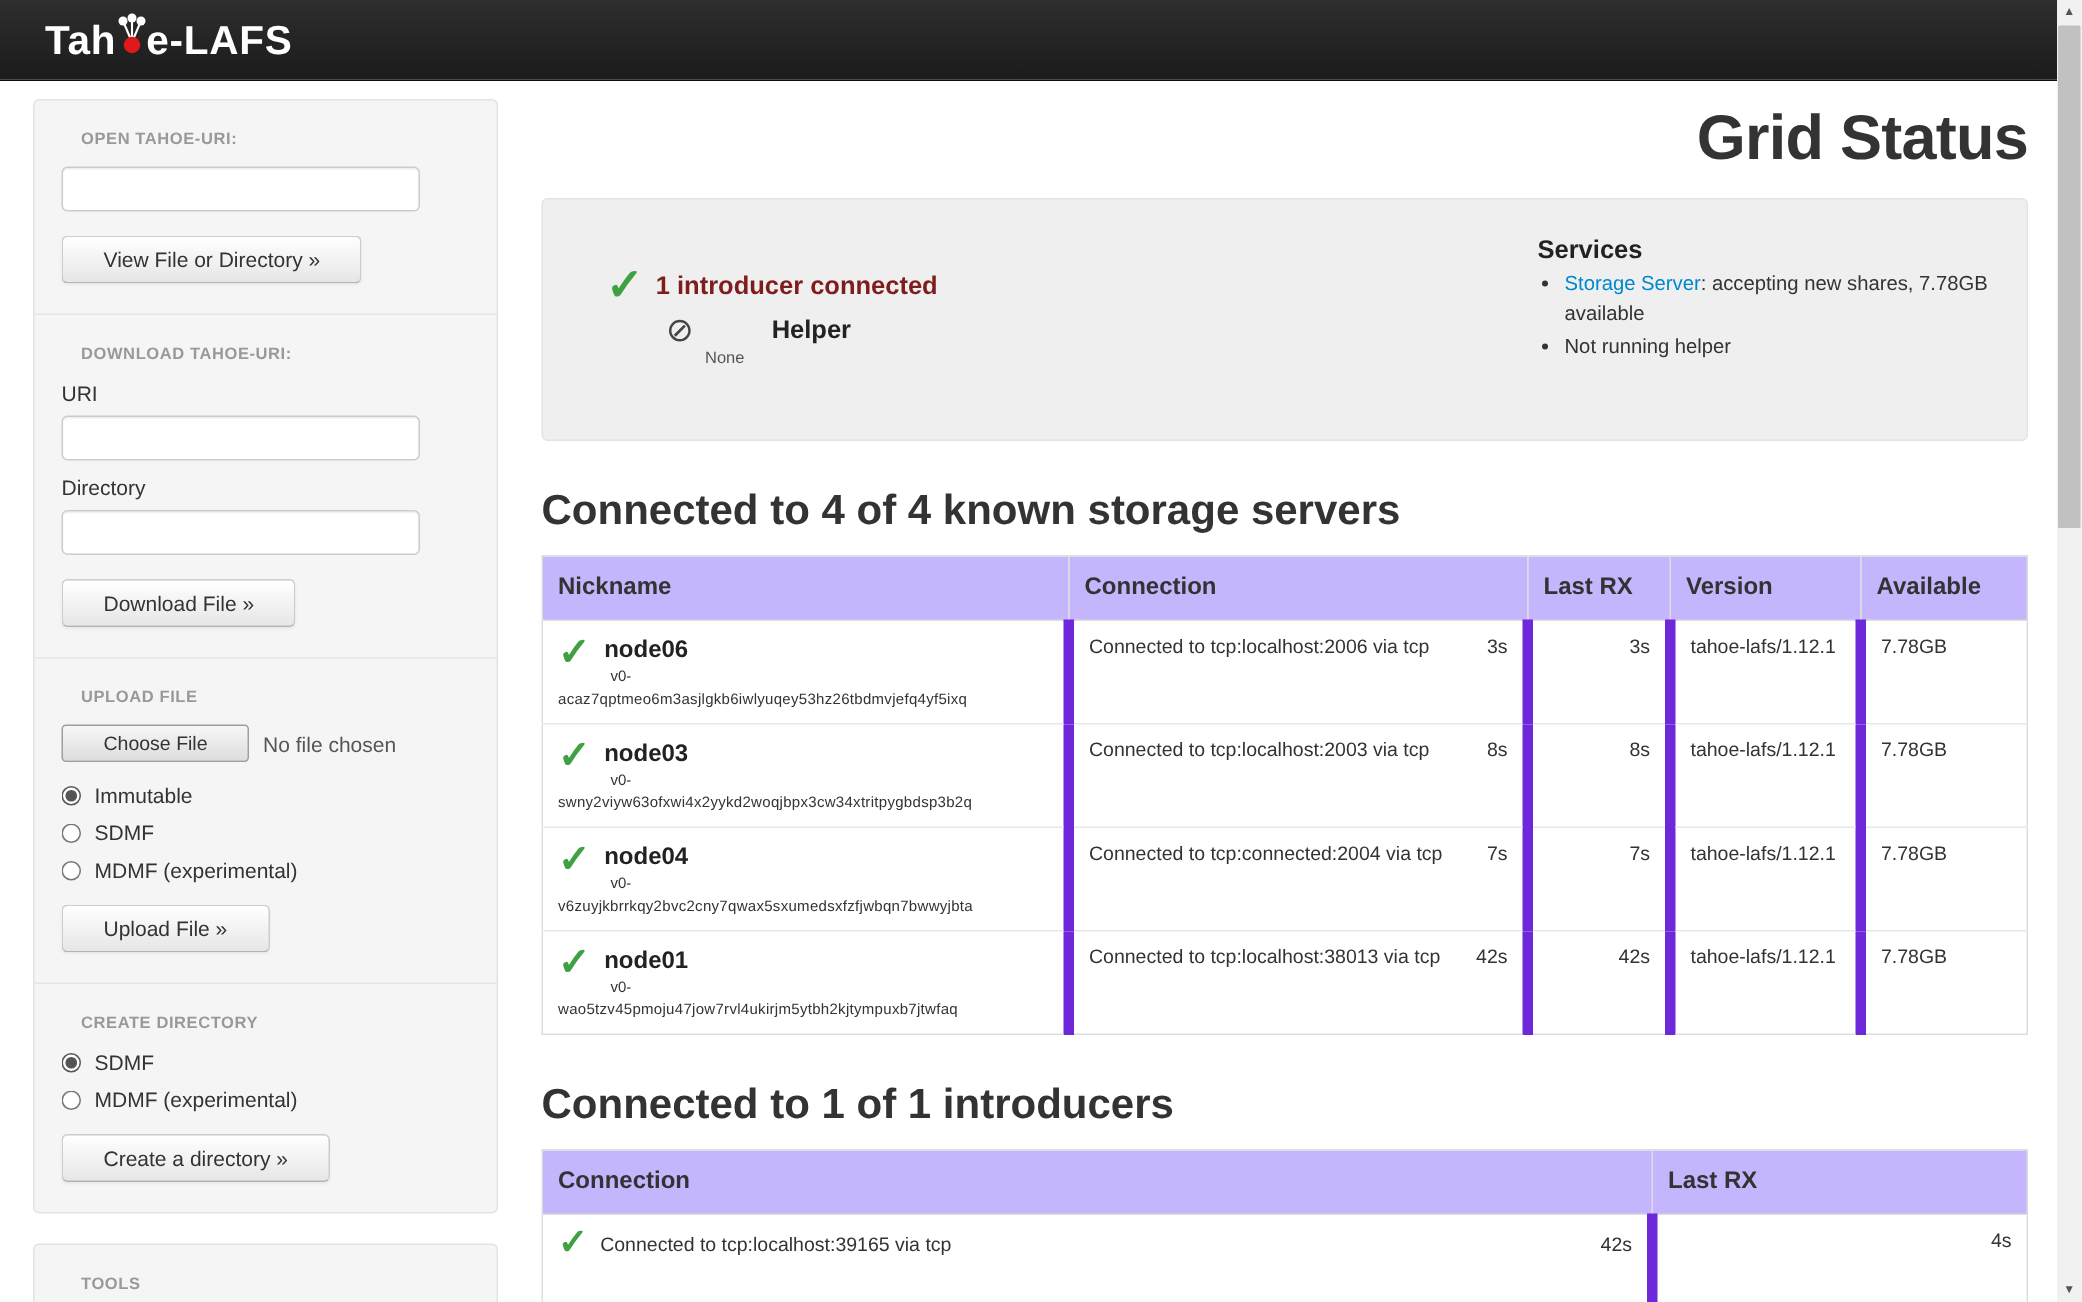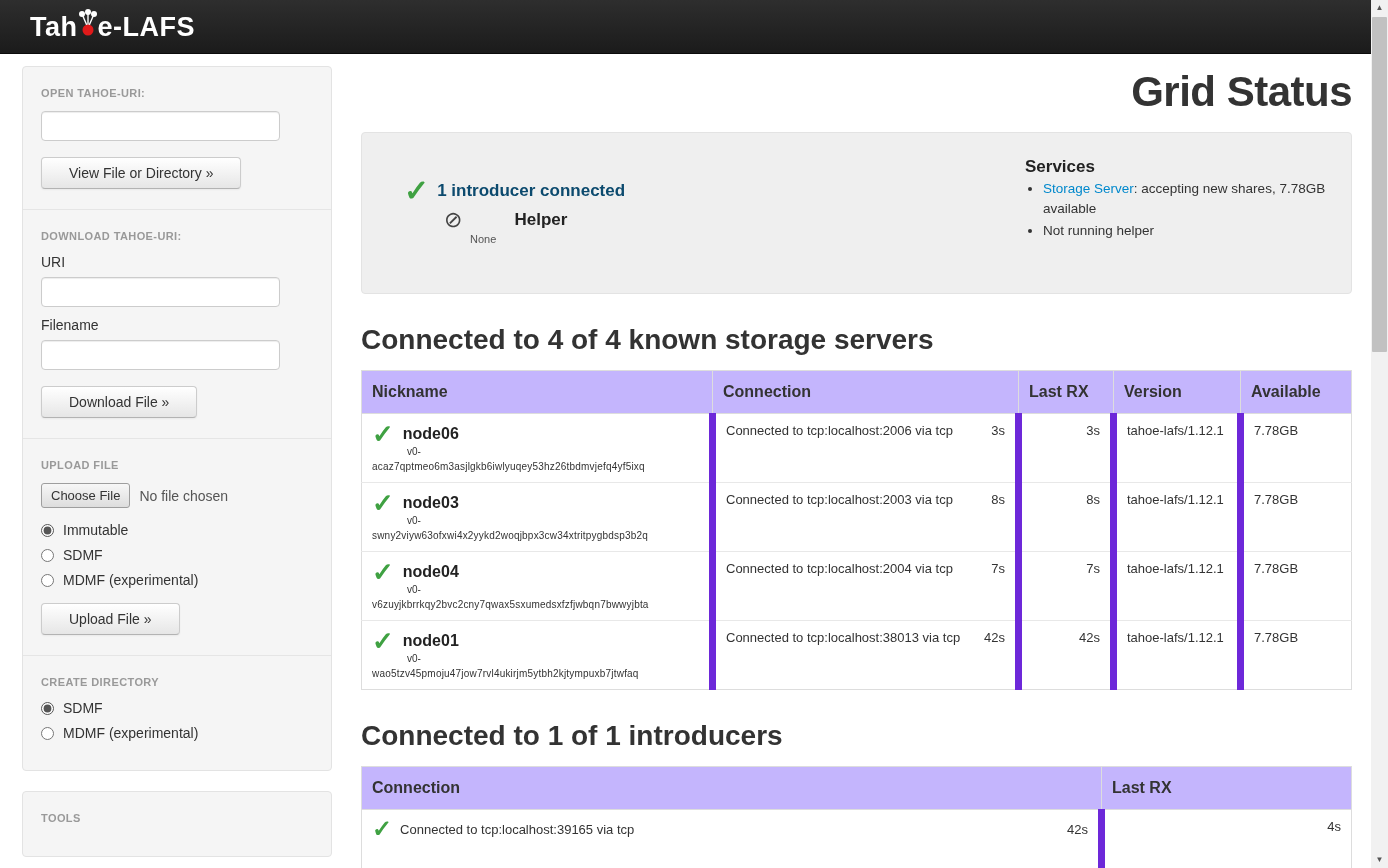--- a/index.html
+++ b/index.html
@@ -37,20 +37,21 @@
   .box {
     background: #f5f5f5;
     border: 1px solid #e3e3e3;
     border-radius: 4px;
     padding: 20px 18px;
   }
   .box + .box { margin-top: 20px; }
   .side-label {
     font-size: 11px; font-weight: 700; color: #999; letter-spacing: 0.4px;
     margin-bottom: 12px;
+    margin-left: 13px;
   }
   .divider { border: none; border-top: 1px solid #e5e5e5; margin: 20px -18px; }
   .text-input {
     width: 239px; height: 30px;
     border: 1px solid #ccc; border-radius: 4px;
     padding: 4px 6px; font-size: 14px; font-family: "Liberation Sans", sans-serif;
     background: #fff; box-shadow: inset 0 1px 1px rgba(0,0,0,0.075);
     display: block; margin-bottom: 10px;
   }
   .field-label { font-size: 14px; color: #333; margin: 4px 0 7px; }
@@ -62,21 +63,21 @@
     background: linear-gradient(#ffffff, #e6e6e6);
     border: 1px solid #ccc; border-bottom-color: #b3b3b3;
     border-radius: 4px;
     box-shadow: inset 0 1px 0 rgba(255,255,255,.2), 0 1px 2px rgba(0,0,0,.05);
     cursor: pointer;
     margin-top: 6px;
   }
   .file-row { display: flex; align-items: center; margin: 4px 0 14px; }
   .file-btn {
     font-size: 13px; color: #333;
-    padding: 4px 9px;
+    padding: 4px 27px;
     background: linear-gradient(#f7f7f7, #dddddd);
     border: 1px solid #9e9e9e; border-radius: 3px;
     cursor: pointer;
   }
   .file-status { font-size: 14px; color: #555; margin-left: 9px; }
   .radio-row { display: flex; align-items: center; margin-bottom: 9px; }
   .radio-row input { margin-right: 9px; accent-color: #555; }
   .radio-row label { font-size: 14px; color: #333; }
 
   
@@ -86,21 +87,21 @@
     border: 1px solid #e3e3e3;
     border-radius: 4px;
     padding: 22px 20px 26px 42px;
     display: flex;
     justify-content: space-between;
     min-height: 162px;
   }
   .status-col { padding-top: 24px; }
   .status-line { display: flex; align-items: center; }
   .check-big { color: #3fa142; font-size: 30px; font-weight: 700; line-height: 24px; margin-right: 8px; }
-  .status-line .txt { font-size: 17px; font-weight: 700; color: #0c4a6e; }
+  .status-line .txt { font-size: 17px; font-weight: 700; color: #7f1d1d; }
   .helper-line { display: flex; align-items: center; margin: 6px 0 2px 40px; }
   .none-icon { color: #444; font-size: 22px; line-height: 22px; margin-right: 8px; }
   .helper-none { font-size: 11px; color: #555; margin-left: 66px; }
   .services-col { width: 306px; flex: 0 0 306px; padding-top: 2px; }
   .services-col h3 { font-size: 17px; font-weight: 700; color: #222; margin-bottom: 0; }
   .services-col ul { margin: 2px 0 0 2px; padding-left: 16px; }
   .services-col li { font-size: 13.5px; color: #333; line-height: 1.45; margin-bottom: 3px; }
   .services-col a { color: #0088cc; text-decoration: none; }
 
   h2.section-heading { font-size: 28px; font-weight: 700; color: #333; margin: 30px 0 14px; }
@@ -192,21 +193,21 @@
         <input class="text-input" type="text" value="" style="">
         <button class="btn">View File or Directory »</button>
       </div>
 
       <hr class="divider">
 
       <div>
         <div class="side-label">DOWNLOAD TAHOE-URI:</div>
         <div class="field-label">URI</div>
         <input class="text-input" type="text" value="" style="">
-        <div class="field-label">Filename</div>
+        <div class="field-label">Directory</div>
         <input class="text-input" type="text" value="" style="">
         <button class="btn">Download File »</button>
       </div>
 
       <hr class="divider">
 
       <div>
         <div class="side-label">UPLOAD FILE</div>
         <div class="file-row">
           <span class="file-btn">Choose File</span>
@@ -236,20 +237,21 @@
         <div id="mkdir-radios">
             <div class="radio-row">
               <input type="radio" name="mkdir-format" checked="" style="">
               <label>SDMF</label>
             </div>
             <div class="radio-row">
               <input type="radio" name="mkdir-format" style="">
               <label>MDMF (experimental)</label>
             </div>
           </div>
+        <button class="btn">Create a directory »</button>
       </div>
     </div>
 
     <div class="box">
       <div class="side-label">TOOLS</div>
 
     </div>
   </aside>
 
   <main class="main">
@@ -337,21 +339,21 @@
             <td>
               <div class="nickrow">
                 <span class="check-row">✓</span>
                 <span class="nickname">node04</span>
               </div>
               <div class="v0">v0-</div>
               <div class="hash">v6zuyjkbrrkqy2bvc2cny7qwax5sxumedsxfzfjwbqn7bwwyjbta</div>
             </td>
             <td>
               <div class="connflex">
-                <span>Connected to tcp:localhost:2004 via tcp</span>
+                <span>Connected to tcp:connected:2004 via tcp</span>
                 <span class="time">7s</span>
               </div>
             </td>
             <td class="rx">7s</td>
             <td>tahoe-lafs/1.12.1</td>
             <td>7.78GB</td>
           </tr>
           <tr>
             <td>
               <div class="nickrow">

